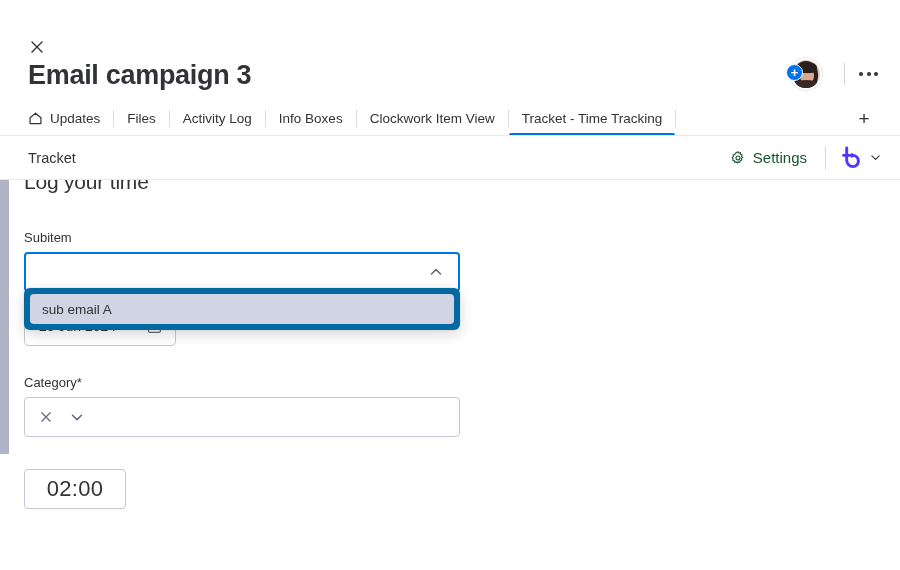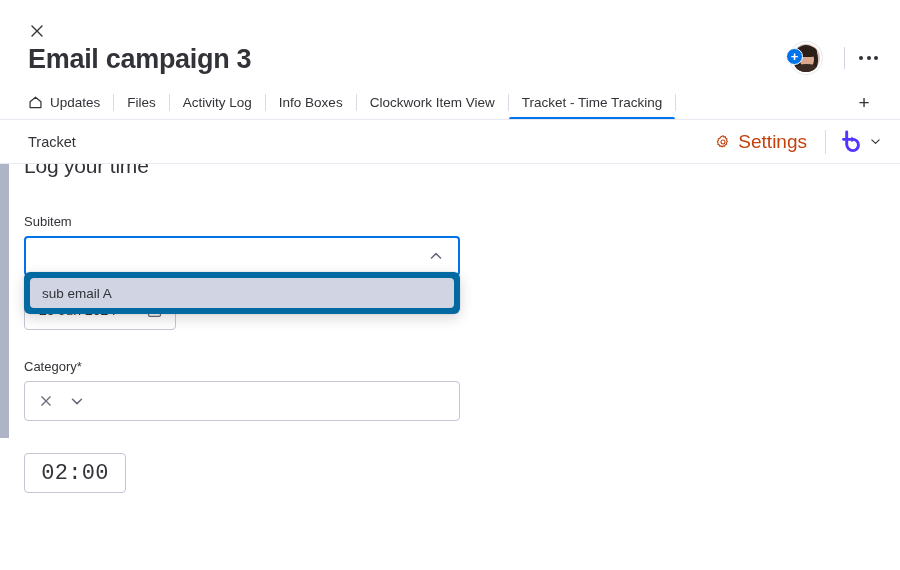--- a/index.html
+++ b/index.html
@@ -3,21 +3,21 @@
 <meta charset="utf-8">
 <style>
   * { box-sizing: border-box; margin: 0; padding: 0; }
   html, body {
     width: 900px; height: 570px;
     font-family: "Liberation Sans", sans-serif;
     background: #ffffff;
     color: #323338;
     overflow: hidden;
   }
-  .app { position: relative; width: 900px; height: 466px; background: #fff; }
+  .app { position: relative; width: 900px; height: 466px; background: #fff; margin-top: 16px; }
 
   
   .close-btn {
     position: absolute; left: 26px; top: 20px;
     width: 22px; height: 22px;
     display: flex; align-items: center; justify-content: center;
     cursor: pointer; color: #323338;
   }
   .close-btn svg { display: block; }
 
@@ -101,21 +101,21 @@
   
   .tracket-bar {
     position: absolute; left: 0; top: 120px; width: 900px; height: 44px;
     background: #fff; border-bottom: 1px solid #e6e9ef;
     display: flex; align-items: center; z-index: 30;
   }
   .tracket-name { margin-left: 28px; font-size: 14.5px; color: #323338; }
   .tracket-right { margin-left: auto; display: flex; align-items: center; margin-right: 18px; }
   .settings-btn {
     display: flex; align-items: center; gap: 7px; cursor: pointer;
-    font-size: 19px; color: #c2410c; padding: 4px 6px; text-align: right;
+    font-size: 15px; color: #14532d; padding: 4px 6px; text-align: right;
   }
   .tb-divider { width: 1px; height: 24px; background: #d8dce6; margin: 0 12px; }
   .logo-wrap { display: flex; align-items: center; gap: 9px; cursor: pointer; }
   .tracket-logo { width: 22px; height: 24px; display: block; }
 
   
   .form-area {
     position: absolute; left: 0; top: 164px; width: 900px; height: 406px;
     background: #fff; overflow: hidden;
   }
@@ -171,21 +171,21 @@
     width: 436px; justify-content: flex-start; cursor: pointer;
   }
   .input-category .value { flex: 1; font-size: 14px; color: #323338; }
   .cat-icons { display: flex; align-items: center; gap: 16px; padding-right: 4px; }
   .x-icon { width: 14px; height: 14px; color: #676879; cursor: pointer; }
 
   .input-hours {
     width: 102px; height: 40px; justify-content: center; padding: 16px;
     font-size: 22px; letter-spacing: 0.3px; color: #323338;
     border: 1px solid #c3c6d4; border-radius: 4px; background: #fff;
-    display: flex; align-items: center; cursor: text; font-family: Liberation Mono, monospace;
+    display: flex; align-items: center; cursor: text;
   }
 
   
   .scrollbar-track {
     position: absolute; left: 0; top: 164px; width: 9px; height: 406px;
     background: transparent; z-index: 25;
   }
   .scrollbar-thumb {
     position: absolute; left: 0; top: 0px; width: 9px; height: 274px;
     background: #aeb4c6; border-radius: 0px; cursor: pointer;

